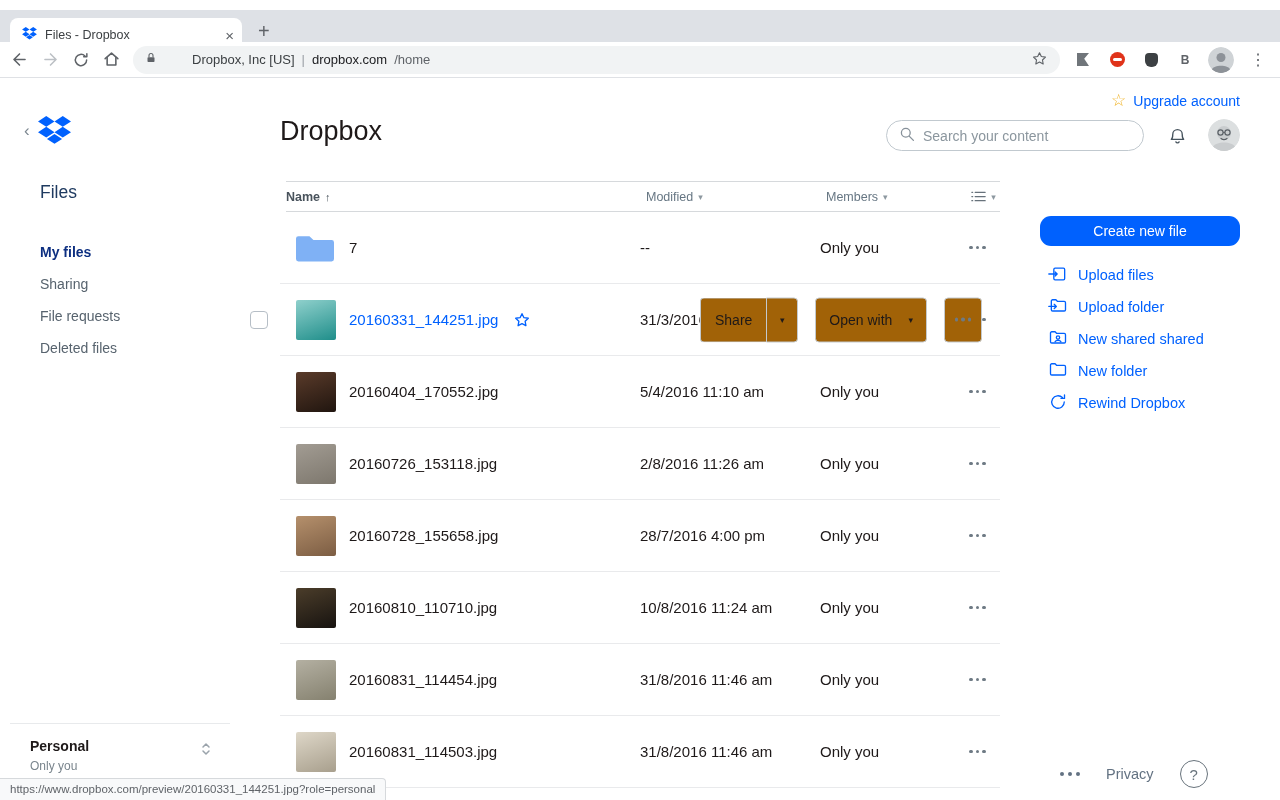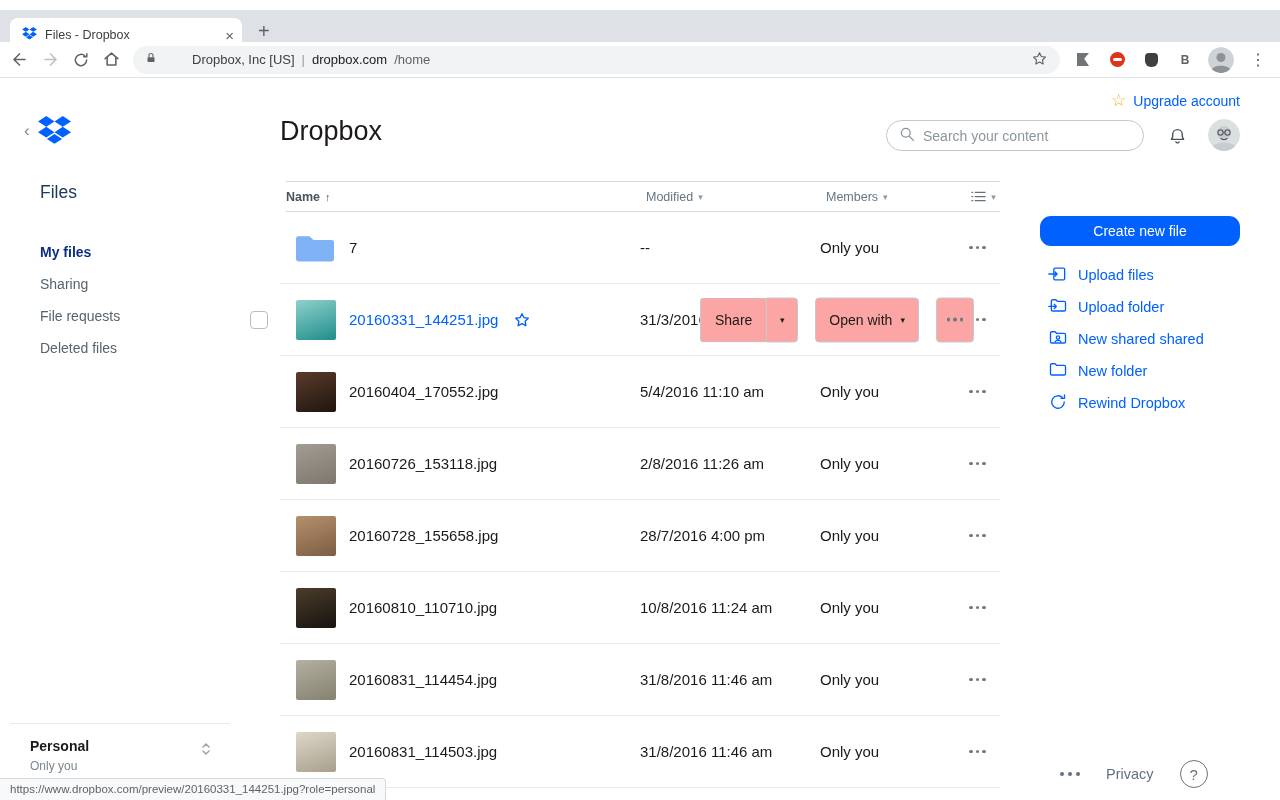--- a/index.html
+++ b/index.html
@@ -85,27 +85,27 @@
   .fav-star { display:flex; margin-left:2px; cursor:pointer; }
   .mod, .mem { font-size:15px; color:#1e1919; }
   .menu-cell { display:flex; justify-content:center; }
   .menu-dots { display:flex; gap:3px; align-items:center; cursor:pointer; padding:6px 2px; }
   .menu-dots i { width:3.5px; height:3.5px; background:#6e7a84; border-radius:50%; display:block; }
   .row-check { position:absolute; left:-30px; top:50%; transform:translateY(-50%); width:18px; height:18px;
                border:1.5px solid #b6bec6; border-radius:4px; background:#fff; cursor:pointer; }
 
   .btnrow { position:absolute; top:50%; transform:translateY(-50%); left:420px; display:flex;
             align-items:center; gap:17px; }
-  .btn { background:#fca5a5; border:1px solid var(--button_border,#c3c9ce); border-radius:4px; height:45px;
+  .btn { background:#a16207; border:1px solid var(--button_border,#c3c9ce); border-radius:4px; height:45px;
          display:flex; align-items:center; font-size:14px; color:#1e1919; font-weight:500;
          font-family:inherit; cursor:pointer; }
   .split { display:flex; }
   .share-main { padding:0 14px; border-radius:4px 0 0 4px; border-right:none; }
   .share-caret { width:32px; justify-content:center; border-radius:0 4px 4px 0; }
-  .openwith { padding:0 13px; gap:8px; }
+  .openwith { padding:0 13px; gap:16px; }
   .more-btn { width:38px; justify-content:center; }
   .btn .caret { color:#1e1919; }
 
   
   .panel { position:absolute; left:800px; top:138px; width:200px; }
   .create { width:200px; height:30px; background:var(--accent,#0061fe); color:#fff; border:none;
             border-radius:11px; font-size:14px; font-weight:500; font-family:inherit; cursor:pointer;text-align:center; }
   #action-list { margin-top:13px; padding-left:8px; }
   .action-item { display:flex; align-items:center; gap:10px; height:32px; color:var(--accent,#0061fe);
                  font-size:14.5px; cursor:pointer; }

